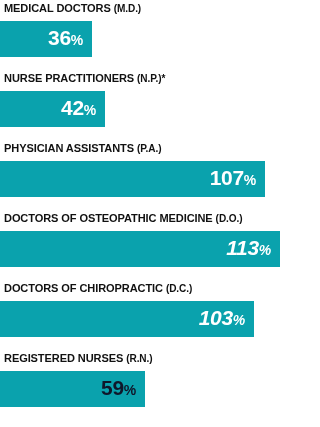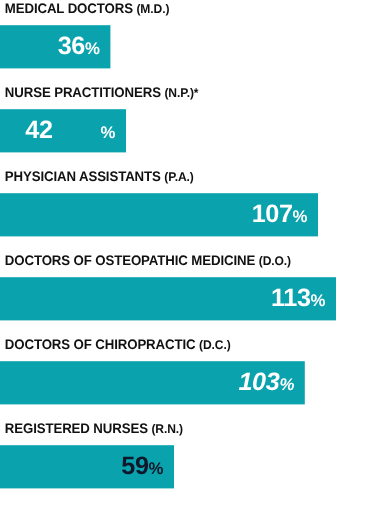--- a/index.html
+++ b/index.html
@@ -92,21 +92,21 @@
             <span class="pct">%</span>
           </span>
       </div>
     </div>
   </div>
 
   <div class="row">
     <div class="row-label" style="color: rgb(17, 17, 17);"><span>NURSE PRACTITIONERS</span> <span class="abbr">(N.P.)*</span></div>
     <div class="bar-track">
       <div class="bar" style="width: 105px; background: rgb(10, 162, 173);">
-        <span class="value" style="color: rgb(255, 255, 255); gap: 40px;">
+        <span class="value" style="color: rgb(255, 255, 255);">
             <span>42</span>
             <span class="pct">%</span>
           </span>
       </div>
     </div>
   </div>
 
   <div class="row">
     <div class="row-label" style="color: rgb(17, 17, 17);"><span>PHYSICIAN ASSISTANTS</span> <span class="abbr">(P.A.)</span></div>
     <div class="bar-track">
@@ -115,21 +115,21 @@
             <span>107</span>
             <span class="pct">%</span>
           </span>
       </div>
     </div>
   </div>
 
   <div class="row">
     <div class="row-label" style="color: rgb(17, 17, 17);"><span>DOCTORS OF OSTEOPATHIC MEDICINE</span> <span class="abbr">(D.O.)</span></div>
     <div class="bar-track">
-      <div class="bar" style="width: 280px; background: rgb(10, 162, 173);">
+      <div class="bar" style="width: 280px; background: rgb(10, 162, 173); font-style: italic;">
         <span class="value" style="color: rgb(255, 255, 255);">
             <span>113</span>
             <span class="pct">%</span>
           </span>
       </div>
     </div>
   </div>
 
   <div class="row">
     <div class="row-label" style="color: rgb(17, 17, 17);"><span>DOCTORS OF CHIROPRACTIC</span> <span class="abbr">(D.C.)</span></div>

